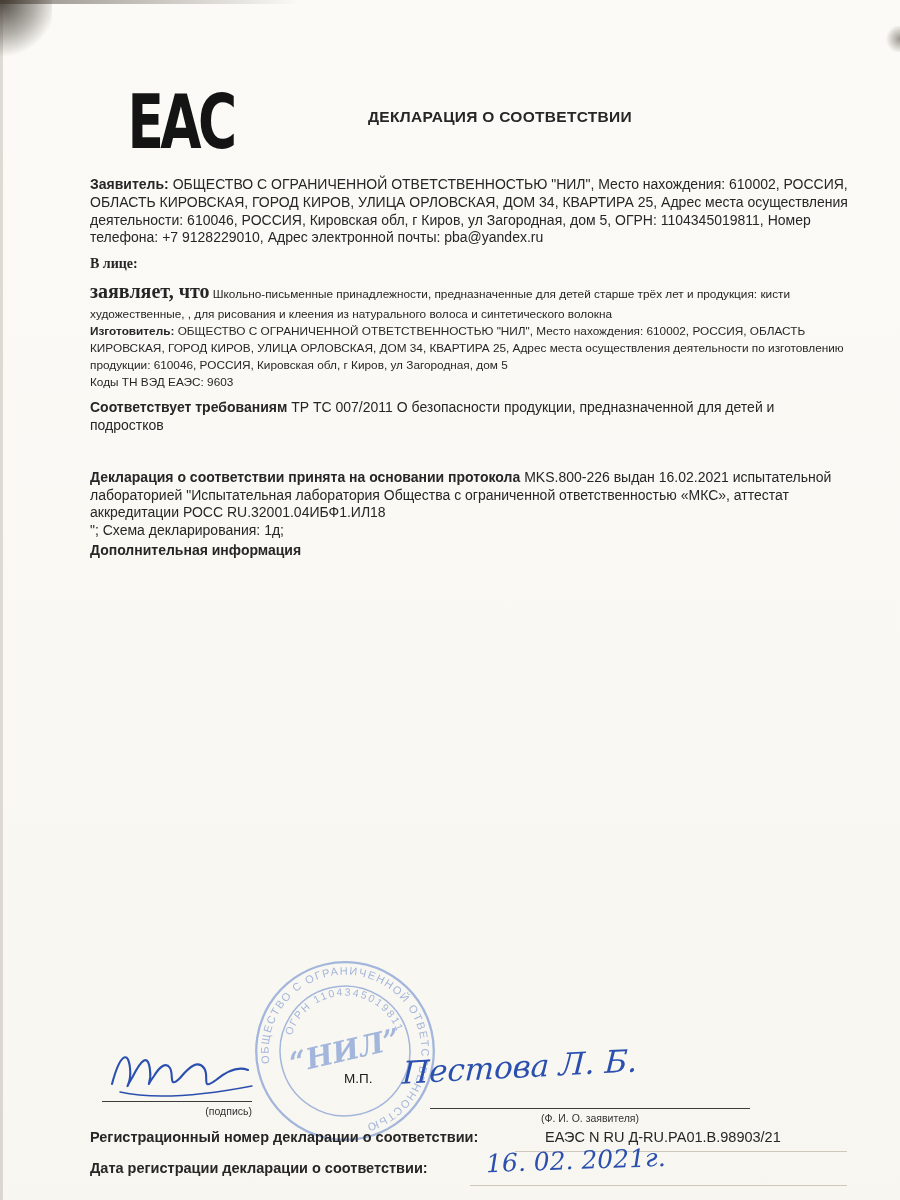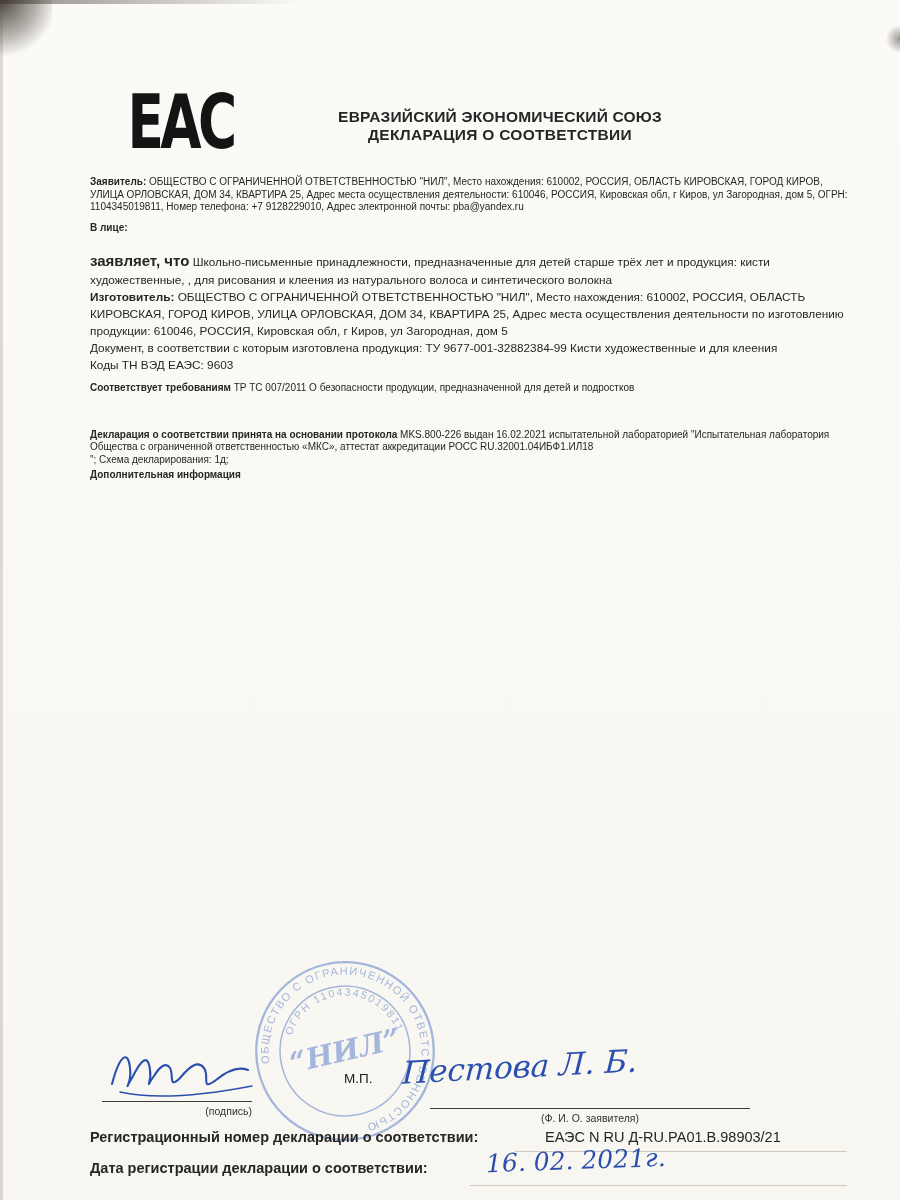--- a/index.html
+++ b/index.html
@@ -27,25 +27,25 @@
   .eac-logo span{
     font-family:"DejaVu Sans",sans-serif;font-weight:bold;font-size:58px;color:#141414;
     transform:scale(.92,1.28);letter-spacing:-4px;line-height:1;}
   .title-wrap{position:absolute;left:160px;top:108px;width:680px;text-align:center;}
   .union-title{font-size:15.5px;font-weight:bold;letter-spacing:.2px;}
   .doc-title{font-size:15.5px;font-weight:bold;letter-spacing:.3px;}
 
   
   .content{position:absolute;left:90px;top:176px;width:758px;}
   p{margin:0;}
-  .t14{font-size:10px;line-height:1.27;}
+  .t14{font-size:14px;line-height:1.27;}
   .t12{font-size:11.8px;line-height:1.45;}
-  .lead14{font-size:15px;}
+  .lead14{font-size:20px;font-family:Liberation Serif, serif;}
   .bold{font-weight:bold;}
-  .mb8{margin-bottom:8px;} .mb4{margin-bottom:15px;} .mt20{margin-top:34px;} .mt48{margin-top:46px;} .mt2{margin-top:2px;}
+  .mb8{margin-bottom:8px;} .mb4{margin-bottom:4px;font-family:Liberation Serif, serif;} .mt20{margin-top:34px;} .mt48{margin-top:46px;} .mt2{margin-top:2px;}
 
   
   .stamp-wrap{position:absolute;left:240px;top:946px;width:210px;height:210px;
     transform:rotate(-13deg);opacity:.8;}
   .mp-label{position:absolute;left:344px;top:1071px;font-size:13.5px;font-weight:normal;color:#1c1c1c;}
   .sig-svg{position:absolute;left:100px;top:1036px;}
   .sig-line{position:absolute;left:102px;top:1101px;width:150px;border-top:1.6px solid #3c3c3c;}
   .sig-label{position:absolute;left:102px;top:1105px;width:150px;text-align:right;font-size:10.5px;color:#333;}
   .fio-hand{position:absolute;left:402px;top:1046px;width:330px;
     font-family:"DejaVu Serif",serif;font-style:italic;font-size:31px;color:#2a4fae;
@@ -70,38 +70,36 @@
 
   <div class="corner-tl"></div>
   <div class="edge-top"></div>
   <div class="corner-tr"></div>
   <div class="edge-left"></div>
 
   <div class="eac-logo">
     <span>ЕАС</span>
   </div>
   <div class="title-wrap">
-    <div class="union-title">ЕВРАЗИЙСКИЙ ЭКОНОМИЧЕСКИЙ СОЮЗ</div>
     <div class="doc-title">ДЕКЛАРАЦИЯ О СООТВЕТСТВИИ</div>
   </div>
 
   <div class="content">
 
     <p class="t14 mb8"><b>Заявитель:</b>
       <span>ОБЩЕСТВО С ОГРАНИЧЕННОЙ ОТВЕТСТВЕННОСТЬЮ "НИЛ", Место нахождения: 610002, РОССИЯ, ОБЛАСТЬ КИРОВСКАЯ, ГОРОД КИРОВ, УЛИЦА ОРЛОВСКАЯ, ДОМ 34, КВАРТИРА 25, Адрес места осуществления деятельности: 610046, РОССИЯ, Кировская обл, г Киров, ул Загородная, дом 5, ОГРН: 1104345019811, Номер телефона: +7 9128229010, Адрес электронной почты: pba@yandex.ru</span></p>
 
     <p class="t14 bold mb4">В лице:</p>
 
     <p class="t12"><b class="lead14">заявляет, что</b>
       <span>Школьно-письменные принадлежности, предназначенные для детей старше трёх лет и продукция: кисти художественные, , для рисования и клеения из натурального волоса и синтетического волокна</span></p>
 
     <p class="t12"><b>Изготовитель:</b>
       <span>ОБЩЕСТВО С ОГРАНИЧЕННОЙ ОТВЕТСТВЕННОСТЬЮ "НИЛ", Место нахождения: 610002, РОССИЯ, ОБЛАСТЬ КИРОВСКАЯ, ГОРОД КИРОВ, УЛИЦА ОРЛОВСКАЯ, ДОМ 34, КВАРТИРА 25, Адрес места осуществления деятельности по изготовлению продукции: 610046, РОССИЯ, Кировская обл, г Киров, ул Загородная, дом 5</span></p>
 
-    <p class="t12">Документ, в соответствии с которым изготовлена продукция: ТУ 9677-001-32882384-99 Кисти художественные и для клеения</p>
 
     <p class="t12 mb8">Коды ТН ВЭД ЕАЭС: 9603</p>
 
     <p class="t14 mt2"><b>Соответствует требованиям</b>
       <span>ТР ТС 007/2011 О безопасности продукции, предназначенной для детей и подростков</span></p>
 
     <p class="t14 mt20"><b>Декларация о соответствии принята на основании протокола</b>
       <span>MKS.800-226  выдан 16.02.2021 испытательной лабораторией "Испытательная лаборатория Общества с ограниченной ответственностью «МКС», аттестат аккредитации РОСС RU.32001.04ИБФ1.ИЛ18</span></p>
 
     <p class="t14">"; Схема декларирования: 1д;</p>

